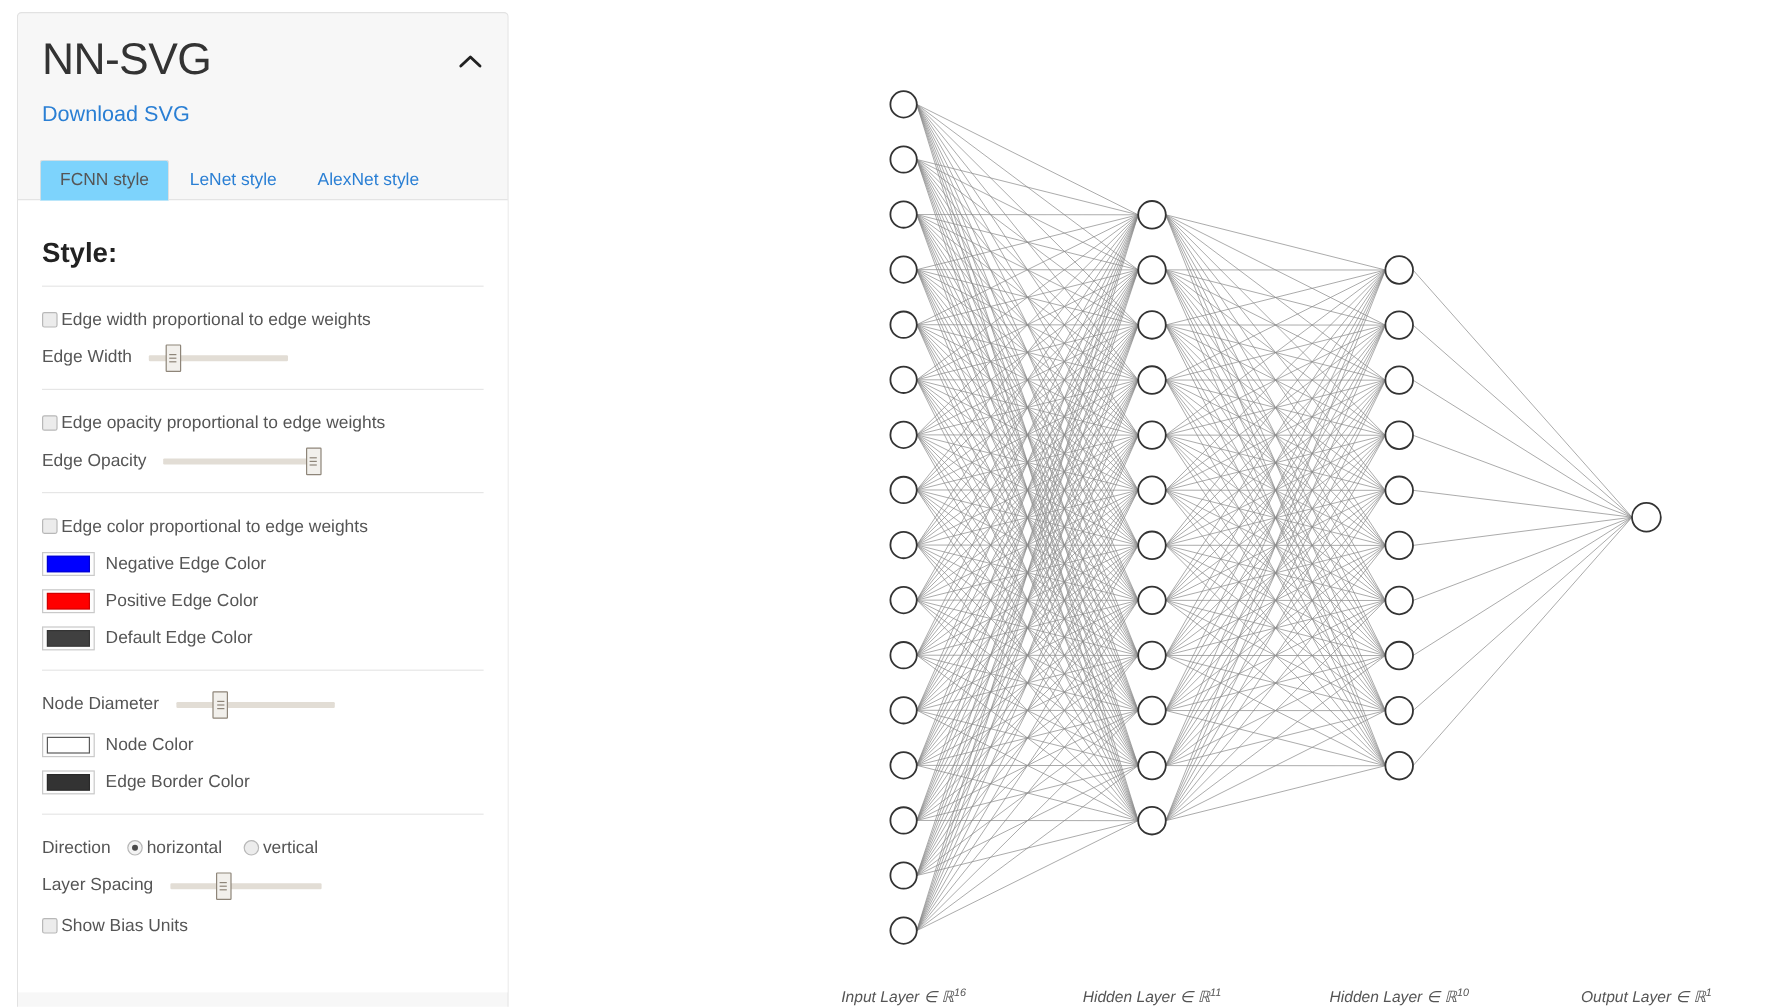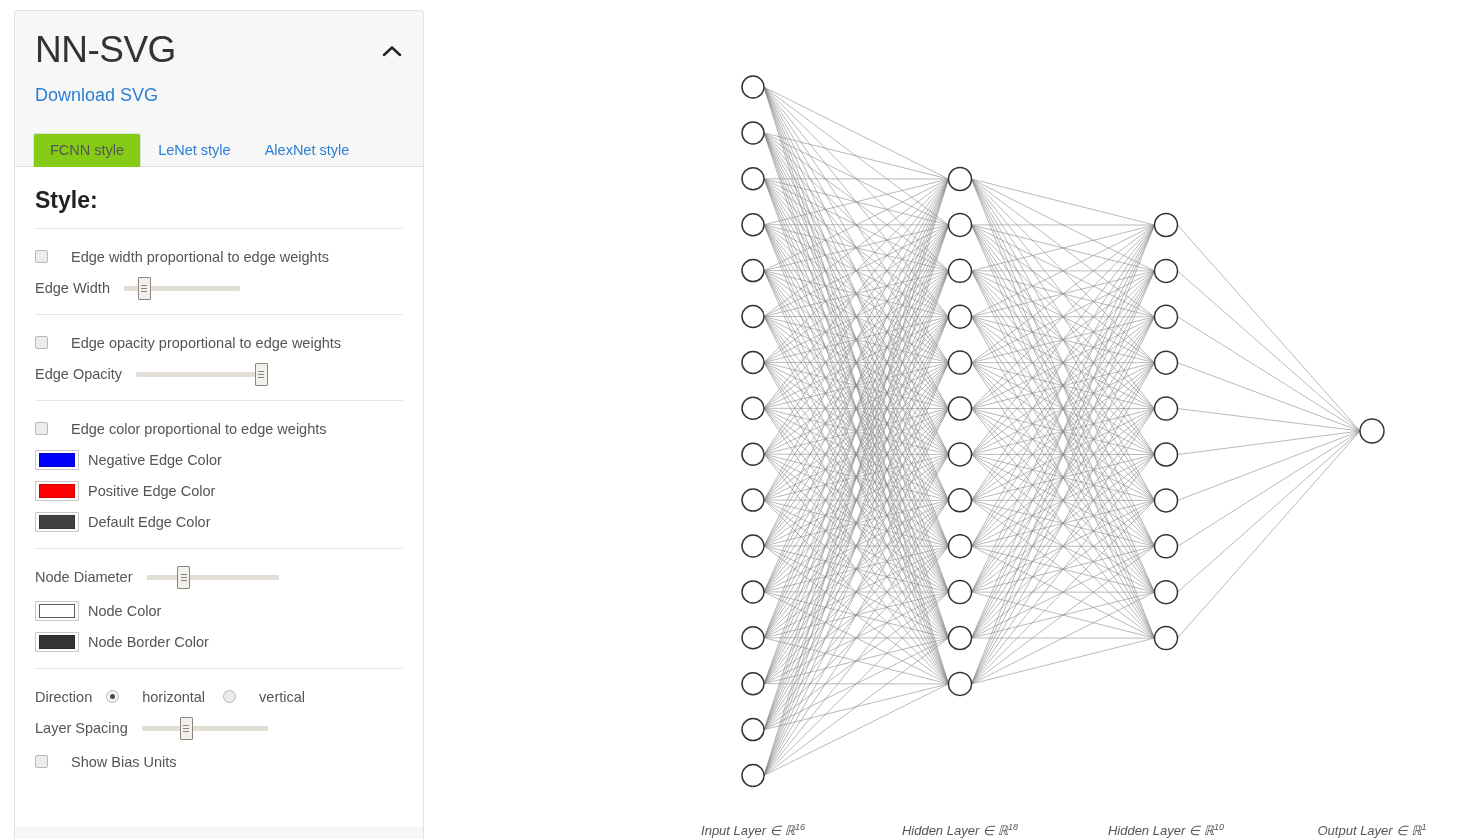--- a/index.html
+++ b/index.html
@@ -77,50 +77,50 @@
     padding: 9px 16px 9px 16px;
     cursor: pointer;
     line-height: 1;
     position: relative;
     top: 1px;
     border: 1px solid transparent;
     border-bottom: none;
   }
   .tab.active {
     color: #555555;
-    background: #84cc16;
+    background: #7dd3fc;
     border-color: #dfdfdf;
     border-top-left-radius: 3px;
     border-top-right-radius: 3px;
   }
 
   .panel-body {
     background: #ffffff;
     padding: 18px 20px 0 20px;
     min-height: 660px;
   }
 
   .section-title {
     font-size: 23px;
     font-weight: bold;
     color: #222222;
-    margin: 2px 0 14px 0;
+    margin: 12px 0 14px 0;
   }
 
   .rule { height: 1px; background: #e6e6e6; margin: 14px 0 16px 0; }
 
   .row { display: flex; align-items: center; margin: 0 0 10px 0; min-height: 24px; }
   .row.tight { margin-bottom: 7px; }
 
   .ctl-label {
     font-size: 14.5px;
     color: #555555;
     white-space: nowrap;
   }
-  .ctl-label.cb { margin-left: 23px; }
+  .ctl-label.cb { margin-left: 3px; }
   .ctl-label.sw { margin-left: 9px; }
   .ctl-label.sl { margin-right: 14px; }
 
   
   .cbox {
     width: 13px; height: 13px;
     border: 1px solid #b8b8b8;
     background: #ececec;
     border-radius: 2px;
     flex: none;
@@ -567,21 +567,21 @@
         <circle cx="1166" cy="454.5" r="11.5" fill="#ffffff" stroke="#333333" stroke-width="1.5"></circle>
         <circle cx="1166" cy="500.4" r="11.5" fill="#ffffff" stroke="#333333" stroke-width="1.5"></circle>
         <circle cx="1166" cy="546.3" r="11.5" fill="#ffffff" stroke="#333333" stroke-width="1.5"></circle>
         <circle cx="1166" cy="592.2" r="11.5" fill="#ffffff" stroke="#333333" stroke-width="1.5"></circle>
         <circle cx="1166" cy="638.0999999999999" r="11.5" fill="#ffffff" stroke="#333333" stroke-width="1.5"></circle>
         <circle cx="1372" cy="431" r="12" fill="#ffffff" stroke="#333333" stroke-width="1.5"></circle>
       </g>
     </svg>
   <div id="layer-labels">
       <div class="layer-label" style="left: 753px; top: 822px;">Input Layer ∈ ℝ<sup>16</sup></div>
-      <div class="layer-label" style="left: 960px; top: 822px;">Hidden Layer ∈ ℝ<sup>18</sup></div>
+      <div class="layer-label" style="left: 960px; top: 822px;">Hidden Layer ∈ ℝ<sup>11</sup></div>
       <div class="layer-label" style="left: 1166px; top: 822px;">Hidden Layer ∈ ℝ<sup>10</sup></div>
       <div class="layer-label" style="left: 1372px; top: 822px;">Output Layer ∈ ℝ<sup>1</sup></div>
     </div>
 
   <div class="panel">
 
     <div class="panel-head">
       <div class="app-title">NN-SVG</div>
       <div class="collapse-btn">
         <svg width="20" height="12" viewBox="0 0 20 12" aria-hidden="true">
@@ -677,21 +677,21 @@
       <div class="row tight">
         <span class="swatch hollow">
             <i style="background: rgb(255, 255, 255);"></i>
           </span>
         <span class="ctl-label sw">Node Color</span>
       </div>
       <div class="row tight">
         <span class="swatch">
             <i style="background: rgb(51, 51, 51);"></i>
           </span>
-        <span class="ctl-label sw">Node Border Color</span>
+        <span class="ctl-label sw">Edge Border Color</span>
       </div>
 
       <div class="rule"></div>
 
       <div class="row tight">
         <span class="ctl-label" style="margin-right:14px">Direction</span>
         <span class="radio on"></span>
         <span class="ctl-label cb" style="margin-right:18px">horizontal</span>
         <span class="radio"></span>
         <span class="ctl-label cb">vertical</span>

